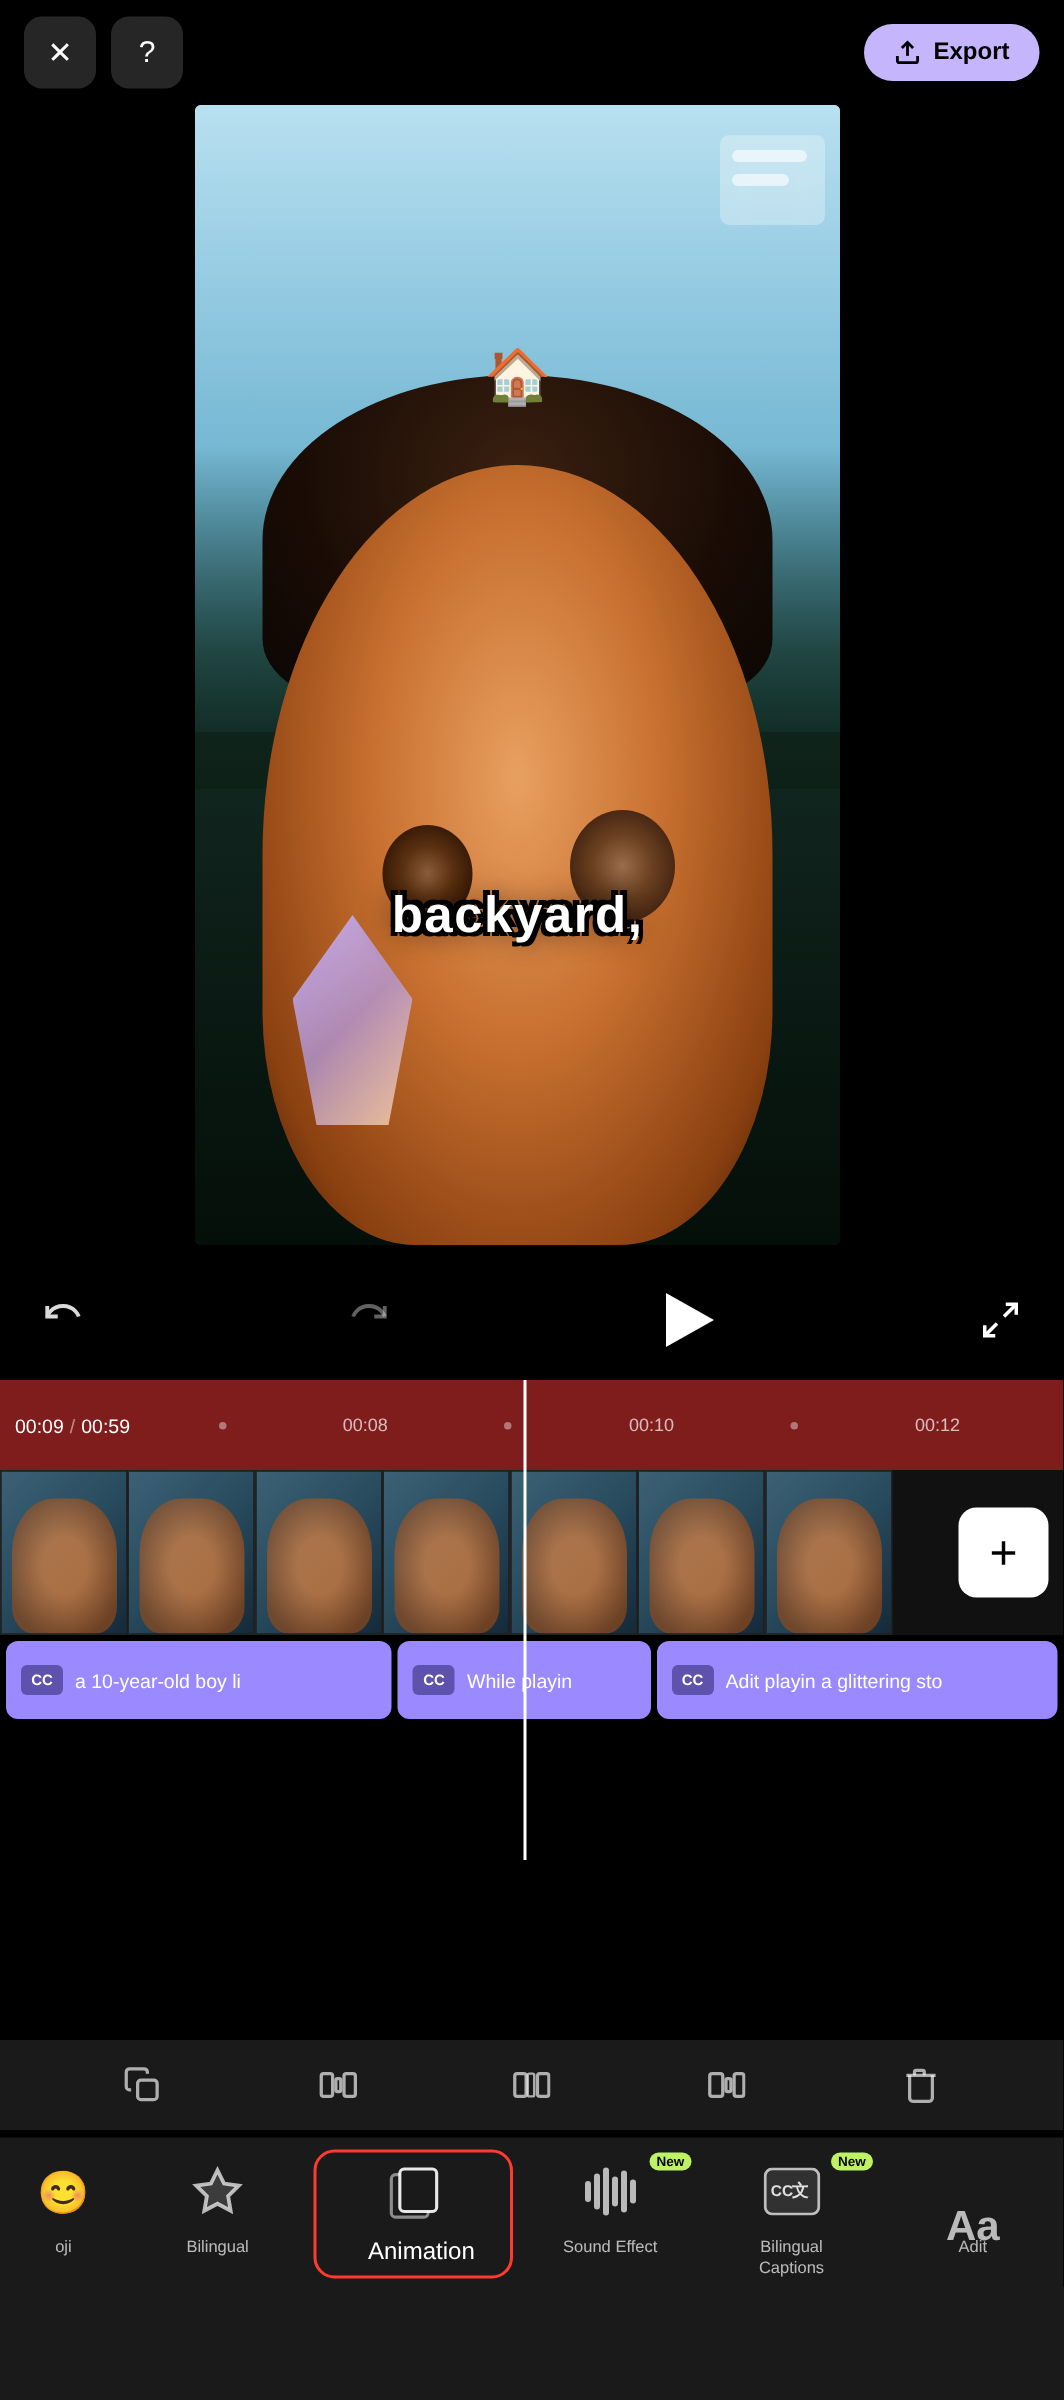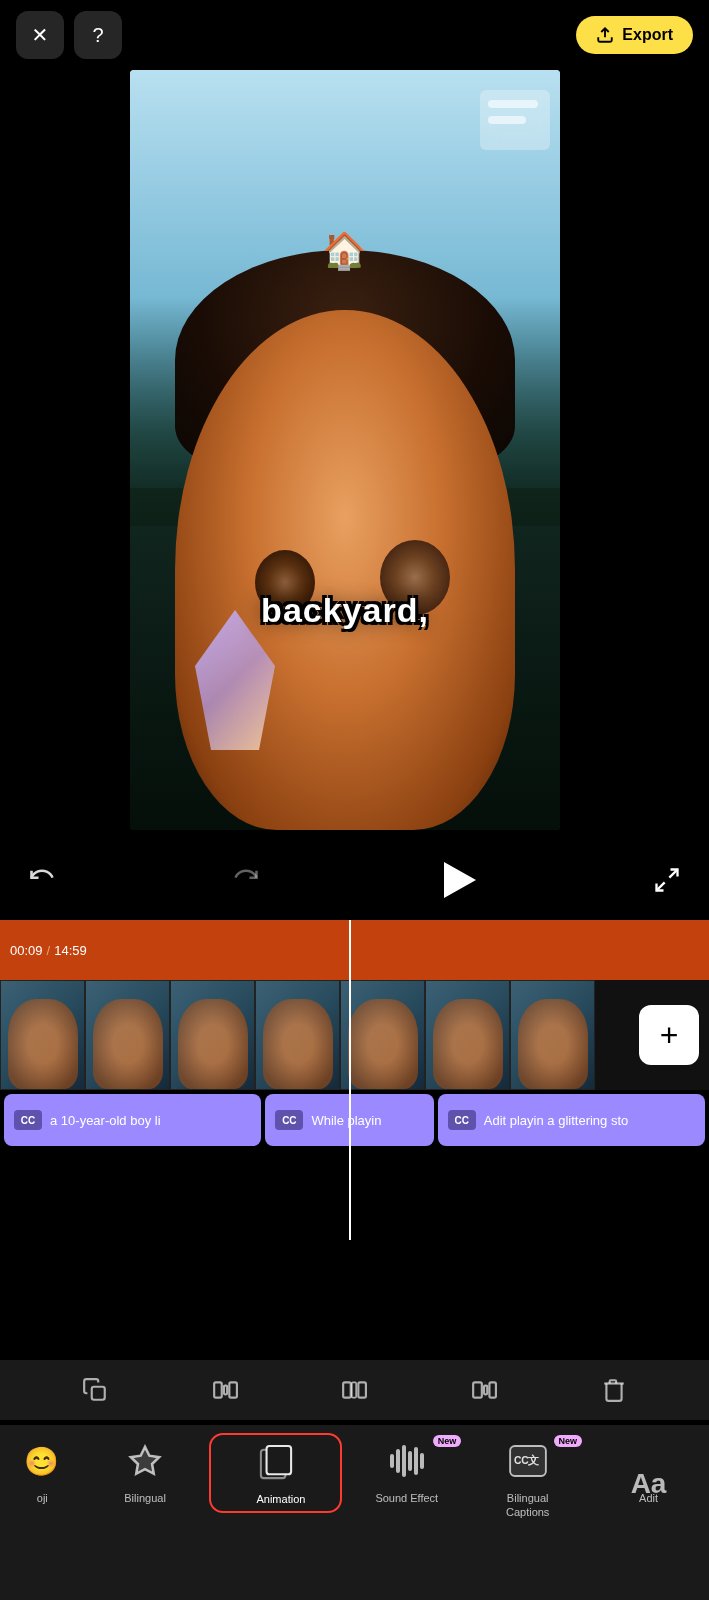--- a/index.html
+++ b/index.html
@@ -35,21 +35,21 @@
       background: rgba(255,255,255,0.15);
       border: none;
       color: #fff;
       font-size: 20px;
       display: flex;
       align-items: center;
       justify-content: center;
       cursor: pointer;
     }
     .export-btn {
-      background: #fde047;
+      background: #c4b5fd;
       color: #000;
       border: none;
       border-radius: 24px;
       padding: 10px 20px;
       font-size: 16px;
       font-weight: 600;
       display: flex;
       align-items: center;
       gap: 8px;
       cursor: pointer;
@@ -251,21 +251,21 @@
       align-items: center;
       justify-content: center;
     }
 
     
     .timeline-area {
       position: absolute;
       top: 920px;
       left: 0; right: 0;
       height: 60px;
-      background: #c2410c;
+      background: #7f1d1d;
       display: flex;
       align-items: center;
       padding: 0 10px;
       text-align: center;
     }
     .time-label {
       color: #fff;
       font-size: 13px;
       white-space: nowrap;
     }
@@ -478,29 +478,29 @@
       font-size: 26px;
     }
     .nav-label {
       color: rgba(255,255,255,0.7);
       font-size: 11px;
       text-align: center;
       line-height: 1.3;
     }
     .nav-label-active {
       color: #fff;
-      font-size: 11px;
+      font-size: 16px;
       text-align: center;
       margin-left: 10px;
     }
     .new-badge {
       position: absolute;
       top: -4px;
       right: 6px;
-      background: #f0abfc;
+      background: #bef264;
       color: #000;
       font-size: 9px;
       font-weight: 700;
       padding: 1px 5px;
       border-radius: 8px;
     }
 
     
     .sound-icon {
       display: flex;
@@ -588,21 +588,29 @@
       <polyline points="9 21 3 21 3 15"></polyline>
       <line x1="21" y1="3" x2="14" y2="10"></line>
       <line x1="3" y1="21" x2="10" y2="14"></line>
     </svg>
   </button>
 </div>
 
 <div class="timeline-area">
   <span class="time-label">00:09</span>
   <span class="time-divider">/</span>
-  <span class="time-label">14:59</span>
+  <span class="time-label">00:59</span>
+  <div class="time-track">
+    <div class="time-dot"></div>
+    <span class="time-marker">00:08</span>
+    <div class="time-dot"></div>
+    <span class="time-marker">00:10</span>
+    <div class="time-dot"></div>
+    <span class="time-marker">00:12</span>
+  </div>
 </div>
 
 <div class="playhead"></div>
 
 <div class="filmstrip-container">
   <div class="filmstrip">
     <div class="film-frame">
         <div class="film-face"></div>
       </div>
     <div class="film-frame">

